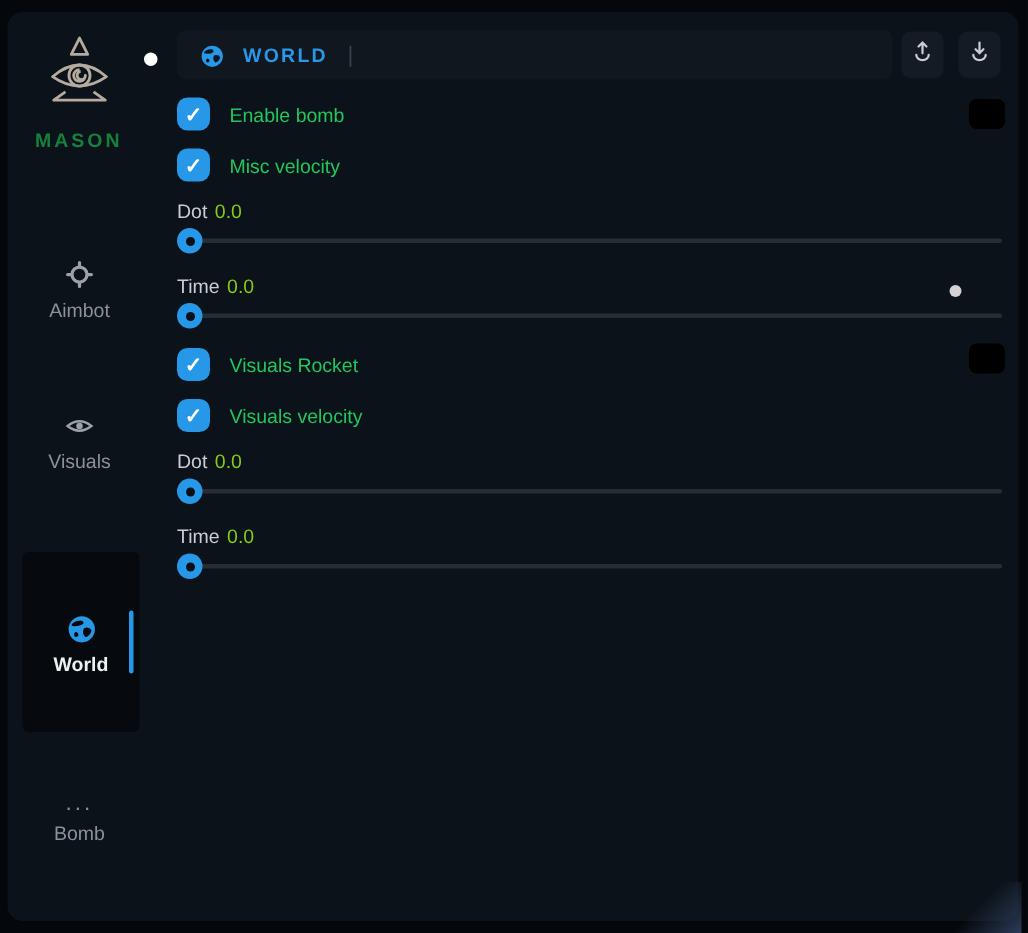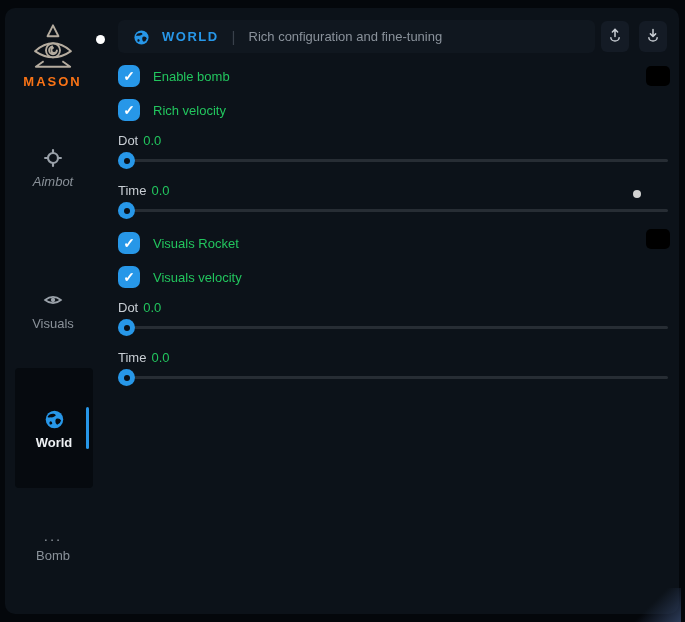--- a/index.html
+++ b/index.html
@@ -14,31 +14,31 @@
     background:#0c1219;border-radius:10px;
   }
   .corner-glow{
     position:absolute;right:-2px;bottom:-8px;width:52px;height:34px;
     background:linear-gradient(315deg,#2c3b58 0%, rgba(44,59,88,0) 55%);
   }
   
   .sidebar{position:absolute;left:0;top:0;width:105px;height:100%;}
   .logo-wrap{position:absolute;left:0;top:14px;width:95px;text-align:center;}
   .logo-wrap svg{display:block;margin:0 auto;}
-  .brand-name{margin-top:0;color:#f97316;font-size:13px;font-weight:bold;letter-spacing:2px;}
+  .brand-name{margin-top:12px;color:#15803d;font-size:13px;font-weight:bold;letter-spacing:2px;}
   .cursor-dot{position:absolute;border-radius:50%;}
   .dot-a{left:91px;top:27px;width:9px;height:9px;background:#ffffff;}
   .dot-b{left:628px;top:182px;width:8px;height:8px;background:#d2d2d2;}
   .side-item{
     position:absolute;left:7px;width:82px;text-align:center;cursor:pointer;
     color:#8a9199;font-size:13px;
   }
   .side-item .ic{display:block;margin:0 auto 6px auto;width:20px;height:20px;}
-  .item-aimbot{top:140px;font-style:italic;}
-  .item-visuals{top:282px;}
+  .item-aimbot{top:165px;}
+  .item-visuals{top:266px;}
   .item-misc{top:524px;}
   .item-world{
     top:360px;left:10px;width:78px;height:120px;
     background:#060a0f;border-radius:4px;color:#eef1f4;font-weight:bold;
   }
   .item-world .ic{margin-top:41px;}
   .active-bar{
     position:absolute;right:4px;top:39px;width:3px;height:42px;
     background:#2797e8;border-radius:2px;
   }
@@ -71,21 +71,21 @@
   .row-bomb-velocity{top:91px;}
   .row-rocket-enable{top:224px;}
   .row-rocket-velocity{top:258px;}
   .swatch{
     position:absolute;left:641px;width:24px;height:20px;border-radius:5px;
     background:#000000;cursor:pointer;
   }
   .swatch-bomb{top:58px;}
   .swatch-rocket{top:221px;}
   .slider-label{position:absolute;left:113px;font-size:13px;color:#c9ced4;}
-  .slider-label .val{color:#22c55e;margin-left:5px;}
+  .slider-label .val{color:#84cc16;margin-left:5px;}
   .lbl-bomb-dot{top:125px;}
   .lbl-bomb-time{top:175px;}
   .lbl-rocket-dot{top:292px;}
   .lbl-rocket-time{top:342px;}
   .slider-track{
     position:absolute;left:113px;width:550px;height:3px;background:#272d34;border-radius:2px;cursor:pointer;
   }
   .trk-bomb-dot{top:151px;}
   .trk-bomb-time{top:201px;}
   .trk-rocket-dot{top:318px;}
@@ -161,21 +161,20 @@
 
   <div class="header-bar">
     <span class="ic">
       <svg width="17" height="17" viewBox="0 0 24 24">
         <circle cx="12" cy="12" r="10" fill="#2797e8"></circle>
         <path fill="#10171f" d="M4 9 Q6 5.5 10 5.5 Q13 5 13.5 7.5 Q11 10 8 9.5 Q5.5 10 4 9 Z M14 11 Q18 10 19.5 13 Q18.5 17 15 18 Q12.5 16 13 13.5 Q13 12 14 11 Z M7 14 Q9.5 14 9.5 16.5 Q8.5 18.5 6.5 17.5 Q5.5 15.5 7 14 Z"></path>
       </svg>
     </span>
     <span class="tab-label">WORLD</span>
     <span class="header-sep">|</span>
-    <span class="header-desc">Rich configuration and fine-tuning</span>
   </div>
 
   <div class="icon-btn btn-upload">
     <span>
       <svg width="18" height="18" viewBox="0 0 24 24" fill="none" stroke="#c9ced4" stroke-width="2" stroke-linecap="round">
         <path d="M12 14 V4.5 M8.5 8 L12 4.5 L15.5 8"></path>
         <path d="M6.5 15.5 a5.5 4.5 0 0 0 11 0"></path>
       </svg>
     </span>
   </div>
@@ -193,21 +192,21 @@
       <span>✓</span>
     </span>
     <span class="toggle-label">Enable bomb</span>
   </div>
   <div class="swatch swatch-bomb"></div>
 
   <div class="toggle-row row-bomb-velocity">
     <span class="checkbox">
       <span>✓</span>
     </span>
-    <span class="toggle-label">Rich velocity</span>
+    <span class="toggle-label">Misc velocity</span>
   </div>
 
   <div class="slider-label lbl-bomb-dot">
     <span>Dot</span><span class="val">0.0</span>
   </div>
   <div class="slider-track trk-bomb-dot">
     <span class="slider-thumb"></span>
   </div>
 
   <div class="slider-label lbl-bomb-time">

